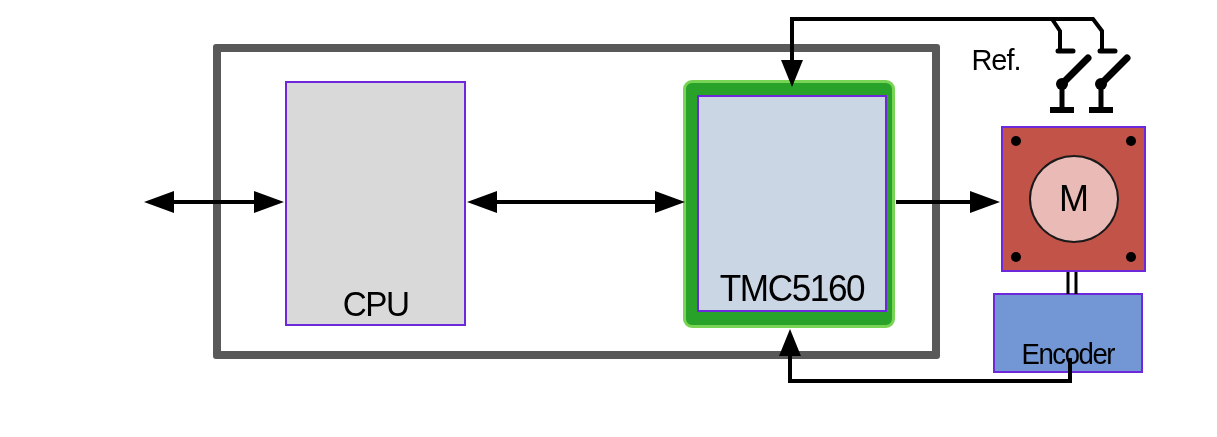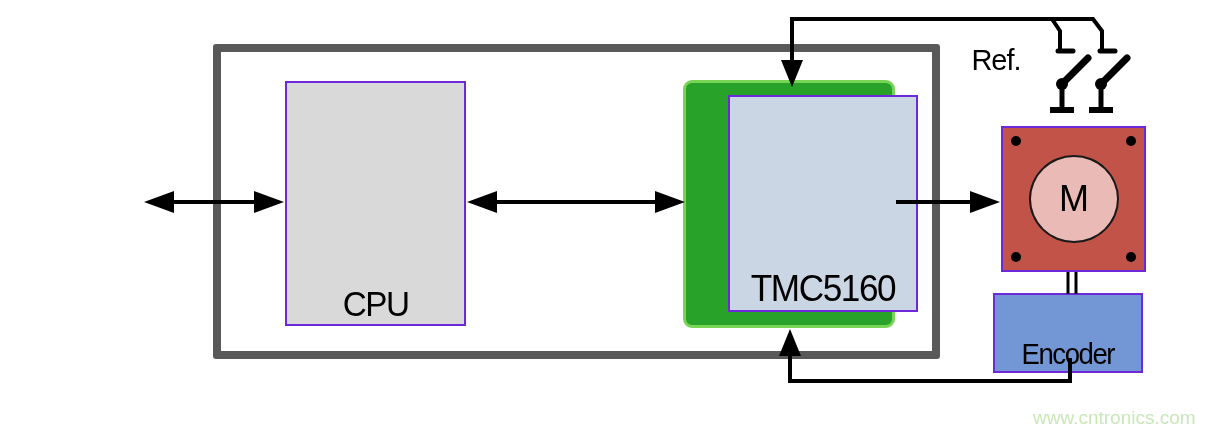--- a/index.html
+++ b/index.html
@@ -26,21 +26,21 @@
   .block{
     position:absolute;display:flex;align-items:flex-end;justify-content:center;
     border:2px solid #6d28d9;color:#000;
   }
   .block-label{letter-spacing:-1.5px;transform:scaleX(0.95);white-space:nowrap;}
   .cpu{left:285px;top:81px;width:181px;height:245px;background:var(--cpu-fill);font-size:35px;}
   .tmc-frame{
     position:absolute;left:683px;top:80px;width:212px;height:248px;
     background:var(--green);border:3px solid var(--green-light);border-radius:9px;
   }
-  .tmc-inner{left:697px;top:95px;width:190px;height:217px;background:var(--tmc-fill);font-size:37px;margin-left:31px;}
+  .tmc-inner{left:697px;top:95px;width:190px;height:217px;background:var(--tmc-fill);font-size:37px;}
   .motor{left:1001px;top:126px;width:145px;height:146px;background:var(--motor-fill);}
   .motor-dot{position:absolute;width:10px;height:10px;border-radius:50%;background:#000;}
   .motor-dot.tl{left:8px;top:8px;}
   .motor-dot.tr{right:8px;top:8px;}
   .motor-dot.bl{left:8px;bottom:8px;}
   .motor-dot.br{right:8px;bottom:8px;}
   .motor-circle{
     position:absolute;left:50%;top:50%;transform:translate(-50%,-50%);
     width:90px;height:88px;border-radius:50%;background:var(--motor-circle);
     border:2px solid #1a1a1a;display:flex;align-items:center;justify-content:center;
@@ -87,21 +87,20 @@
   </div>
 
   <div class="block encoder">
     <span class="block-label">Encoder</span>
   </div>
 
   <div class="float-label ref-label">
     <span>Ref.</span><br>
   </div>
 
-  <div class="watermark">www.cntronics.com</div>
 
   <svg class="wires" viewBox="0 0 1217 437">
     <g stroke="#000" stroke-width="4" fill="#000">
 
       <g>
         <line x1="168" y1="202" x2="262" y2="202"></line>
         <polygon points="144,202 174,191 174,213" stroke="none"></polygon>
         <polygon points="284,202 254,191 254,213" stroke="none"></polygon>
       </g>
 

